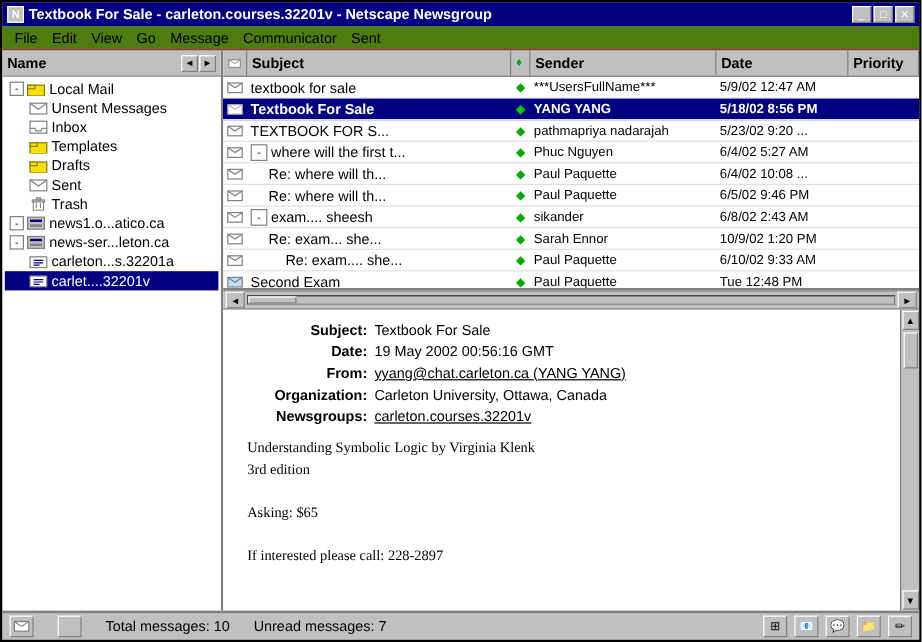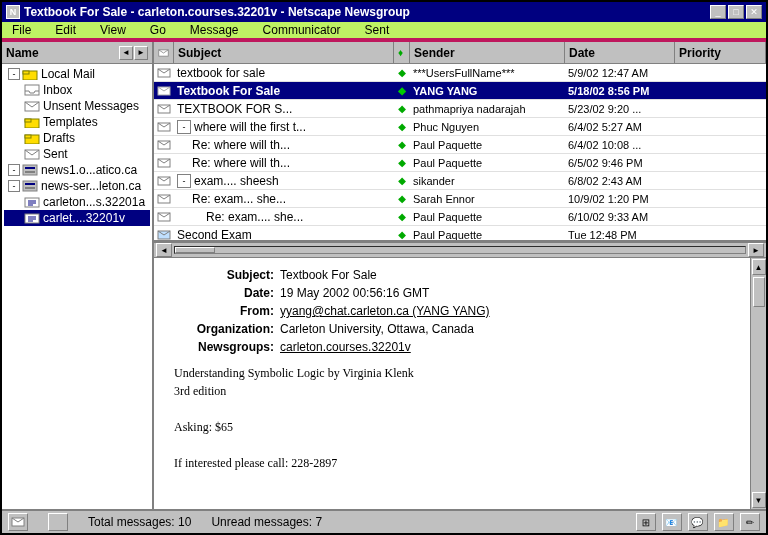--- a/index.html
+++ b/index.html
@@ -7,28 +7,28 @@
 
     
     .window { width: 768px; height: 535px; border: 2px solid #000; background: #c0c0c0; display: flex; flex-direction: column; }
     .title-bar { background: #000080; color: #fff; padding: 2px 4px; display: flex; align-items: center; justify-content: space-between; height: 20px; }
     .title-bar-text { font-size: 11px; font-weight: bold; display: flex; align-items: center; gap: 4px; }
     .title-bar-icon { width: 14px; height: 14px; background: #c0c0c0; border: 1px solid #fff; font-size: 9px; display: flex; align-items: center; justify-content: center; }
     .window-controls { display: flex; gap: 2px; }
     .win-btn { width: 16px; height: 14px; background: #c0c0c0; border: 1px solid; border-color: #fff #808080 #808080 #fff; display: flex; align-items: center; justify-content: center; font-size: 9px; cursor: pointer; }
 
     
-    .menu-bar { background: #bef264; border-bottom: 4px solid #be185d; padding: 2px 4px; display: flex; gap: 12px; height: 20px; align-items: center; }
+    .menu-bar { background: #4d7c0f; border-bottom: 1px solid #be185d; padding: 2px 4px; display: flex; gap: 0; height: 20px; align-items: center; }
     .menu-item { padding: 2px 6px; cursor: pointer; font-size: 12px; }
 
     
     .main-area { display: flex; flex: 1; overflow: hidden; }
 
     
-    .left-panel { width: 152px; border-right: 2px solid #808080; background: #fff; display: flex; flex-direction: column; overflow: hidden; }
+    .left-panel { width: 184px; border-right: 2px solid #808080; background: #fff; display: flex; flex-direction: column; overflow: hidden; }
     .panel-header { background: #c0c0c0; border-bottom: 1px solid #808080; padding: 2px 4px; display: flex; align-items: center; justify-content: space-between; height: 22px; }
     .panel-header-label { font-weight: bold; font-size: 12px; }
     .panel-scroll-arrows { display: flex; gap: 1px; }
     .scroll-arrow { width: 14px; height: 14px; background: #c0c0c0; border: 1px solid; border-color: #fff #808080 #808080 #fff; display: flex; align-items: center; justify-content: center; font-size: 8px; cursor: pointer; }
 
     .folder-tree { flex: 1; overflow-y: auto; padding: 2px; background: #fff; }
     .tree-item { display: flex; align-items: center; padding: 1px 0; cursor: pointer; white-space: nowrap; }
     .tree-item.selected { background: #000080; color: #fff; }
     .tree-indent-1 { padding-left: 4px; }
     .tree-indent-2 { padding-left: 20px; }
@@ -124,58 +124,68 @@
           <div class="tree-expand">-</div>
           <svg class="folder-icon" viewBox="0 0 16 12">
             <rect x="1" y="3" width="14" height="9" fill="#ffdd00" stroke="#808000" stroke-width="1"></rect>
             <rect x="1" y="3" width="6" height="3" fill="#ffdd00" stroke="#808000" stroke-width="1"></rect>
           </svg>
           <span class="tree-label">Local Mail</span>
         </div>
 
         <div class="tree-item tree-indent-2">
           <svg class="folder-icon" viewBox="0 0 16 12">
+            <rect x="1" y="2" width="14" height="9" fill="#fff" stroke="#808080" stroke-width="1"></rect>
+            <path d="M1 2 L8 7 L15 2" fill="none" stroke="#808080" stroke-width="1"></path>
+          </svg>
+          <span class="tree-label">Unsent Messages</span>
+        </div>
+
+        <div class="tree-item tree-indent-2">
+          <svg class="folder-icon" viewBox="0 0 16 12">
             <rect x="1" y="1" width="14" height="10" fill="#fff" stroke="#808080" stroke-width="1"></rect>
             <path d="M1 7 L5 7 L6 9 L10 9 L11 7 L15 7" fill="none" stroke="#808080" stroke-width="1"></path>
           </svg>
           <span class="tree-label">Inbox</span>
         </div>
 
         <div class="tree-item tree-indent-2">
           <svg class="folder-icon" viewBox="0 0 16 12">
+            <rect x="1" y="3" width="14" height="9" fill="#ffdd00" stroke="#808000" stroke-width="1"></rect>
+            <rect x="1" y="3" width="6" height="3" fill="#ffdd00" stroke="#808000" stroke-width="1"></rect>
+          </svg>
+          <span class="tree-label">Templates</span>
+        </div>
+
+        <div class="tree-item tree-indent-2">
+          <svg class="folder-icon" viewBox="0 0 16 12">
+            <rect x="1" y="3" width="14" height="9" fill="#ffdd00" stroke="#808000" stroke-width="1"></rect>
+            <rect x="1" y="3" width="6" height="3" fill="#ffdd00" stroke="#808000" stroke-width="1"></rect>
+          </svg>
+          <span class="tree-label">Drafts</span>
+        </div>
+
+        <div class="tree-item tree-indent-2">
+          <svg class="folder-icon" viewBox="0 0 16 12">
             <rect x="1" y="2" width="14" height="9" fill="#fff" stroke="#808080" stroke-width="1"></rect>
             <path d="M1 2 L8 7 L15 2" fill="none" stroke="#808080" stroke-width="1"></path>
           </svg>
-          <span class="tree-label">Unsent Messages</span>
-        </div>
-
-        <div class="tree-item tree-indent-2">
-          <svg class="folder-icon" viewBox="0 0 16 12">
-            <rect x="1" y="3" width="14" height="9" fill="#ffdd00" stroke="#808000" stroke-width="1"></rect>
-            <rect x="1" y="3" width="6" height="3" fill="#ffdd00" stroke="#808000" stroke-width="1"></rect>
-          </svg>
-          <span class="tree-label">Templates</span>
-        </div>
-
-        <div class="tree-item tree-indent-2">
-          <svg class="folder-icon" viewBox="0 0 16 12">
-            <rect x="1" y="3" width="14" height="9" fill="#ffdd00" stroke="#808000" stroke-width="1"></rect>
-            <rect x="1" y="3" width="6" height="3" fill="#ffdd00" stroke="#808000" stroke-width="1"></rect>
-          </svg>
-          <span class="tree-label">Drafts</span>
-        </div>
-
-        <div class="tree-item tree-indent-2">
-          <svg class="folder-icon" viewBox="0 0 16 12">
-            <rect x="1" y="2" width="14" height="9" fill="#fff" stroke="#808080" stroke-width="1"></rect>
-            <path d="M1 2 L8 7 L15 2" fill="none" stroke="#808080" stroke-width="1"></path>
-          </svg>
           <span class="tree-label">Sent</span>
         </div>
 
+        <div class="tree-item tree-indent-2">
+          <svg class="folder-icon" viewBox="0 0 14 14">
+            <rect x="2" y="4" width="10" height="9" fill="#fff" stroke="#808080" stroke-width="1"></rect>
+            <rect x="1" y="3" width="12" height="2" fill="#c0c0c0" stroke="#808080" stroke-width="1"></rect>
+            <rect x="5" y="1" width="4" height="2" fill="#c0c0c0" stroke="#808080" stroke-width="1"></rect>
+            <line x1="5" y1="6" x2="5" y2="11" stroke="#808080" stroke-width="1"></line>
+            <line x1="9" y1="6" x2="9" y2="11" stroke="#808080" stroke-width="1"></line>
+          </svg>
+          <span class="tree-label">Trash</span>
+        </div>
 
         <div class="tree-item tree-indent-1">
           <div class="tree-expand">-</div>
           <svg class="folder-icon" viewBox="0 0 16 12">
             <rect x="1" y="1" width="14" height="10" fill="#c0c0c0" stroke="#808080" stroke-width="1"></rect>
             <rect x="3" y="3" width="10" height="2" fill="#000080"></rect>
             <rect x="3" y="7" width="10" height="2" fill="#808080"></rect>
           </svg>
           <span class="tree-label">news1.o...atico.ca</span>
         </div>

